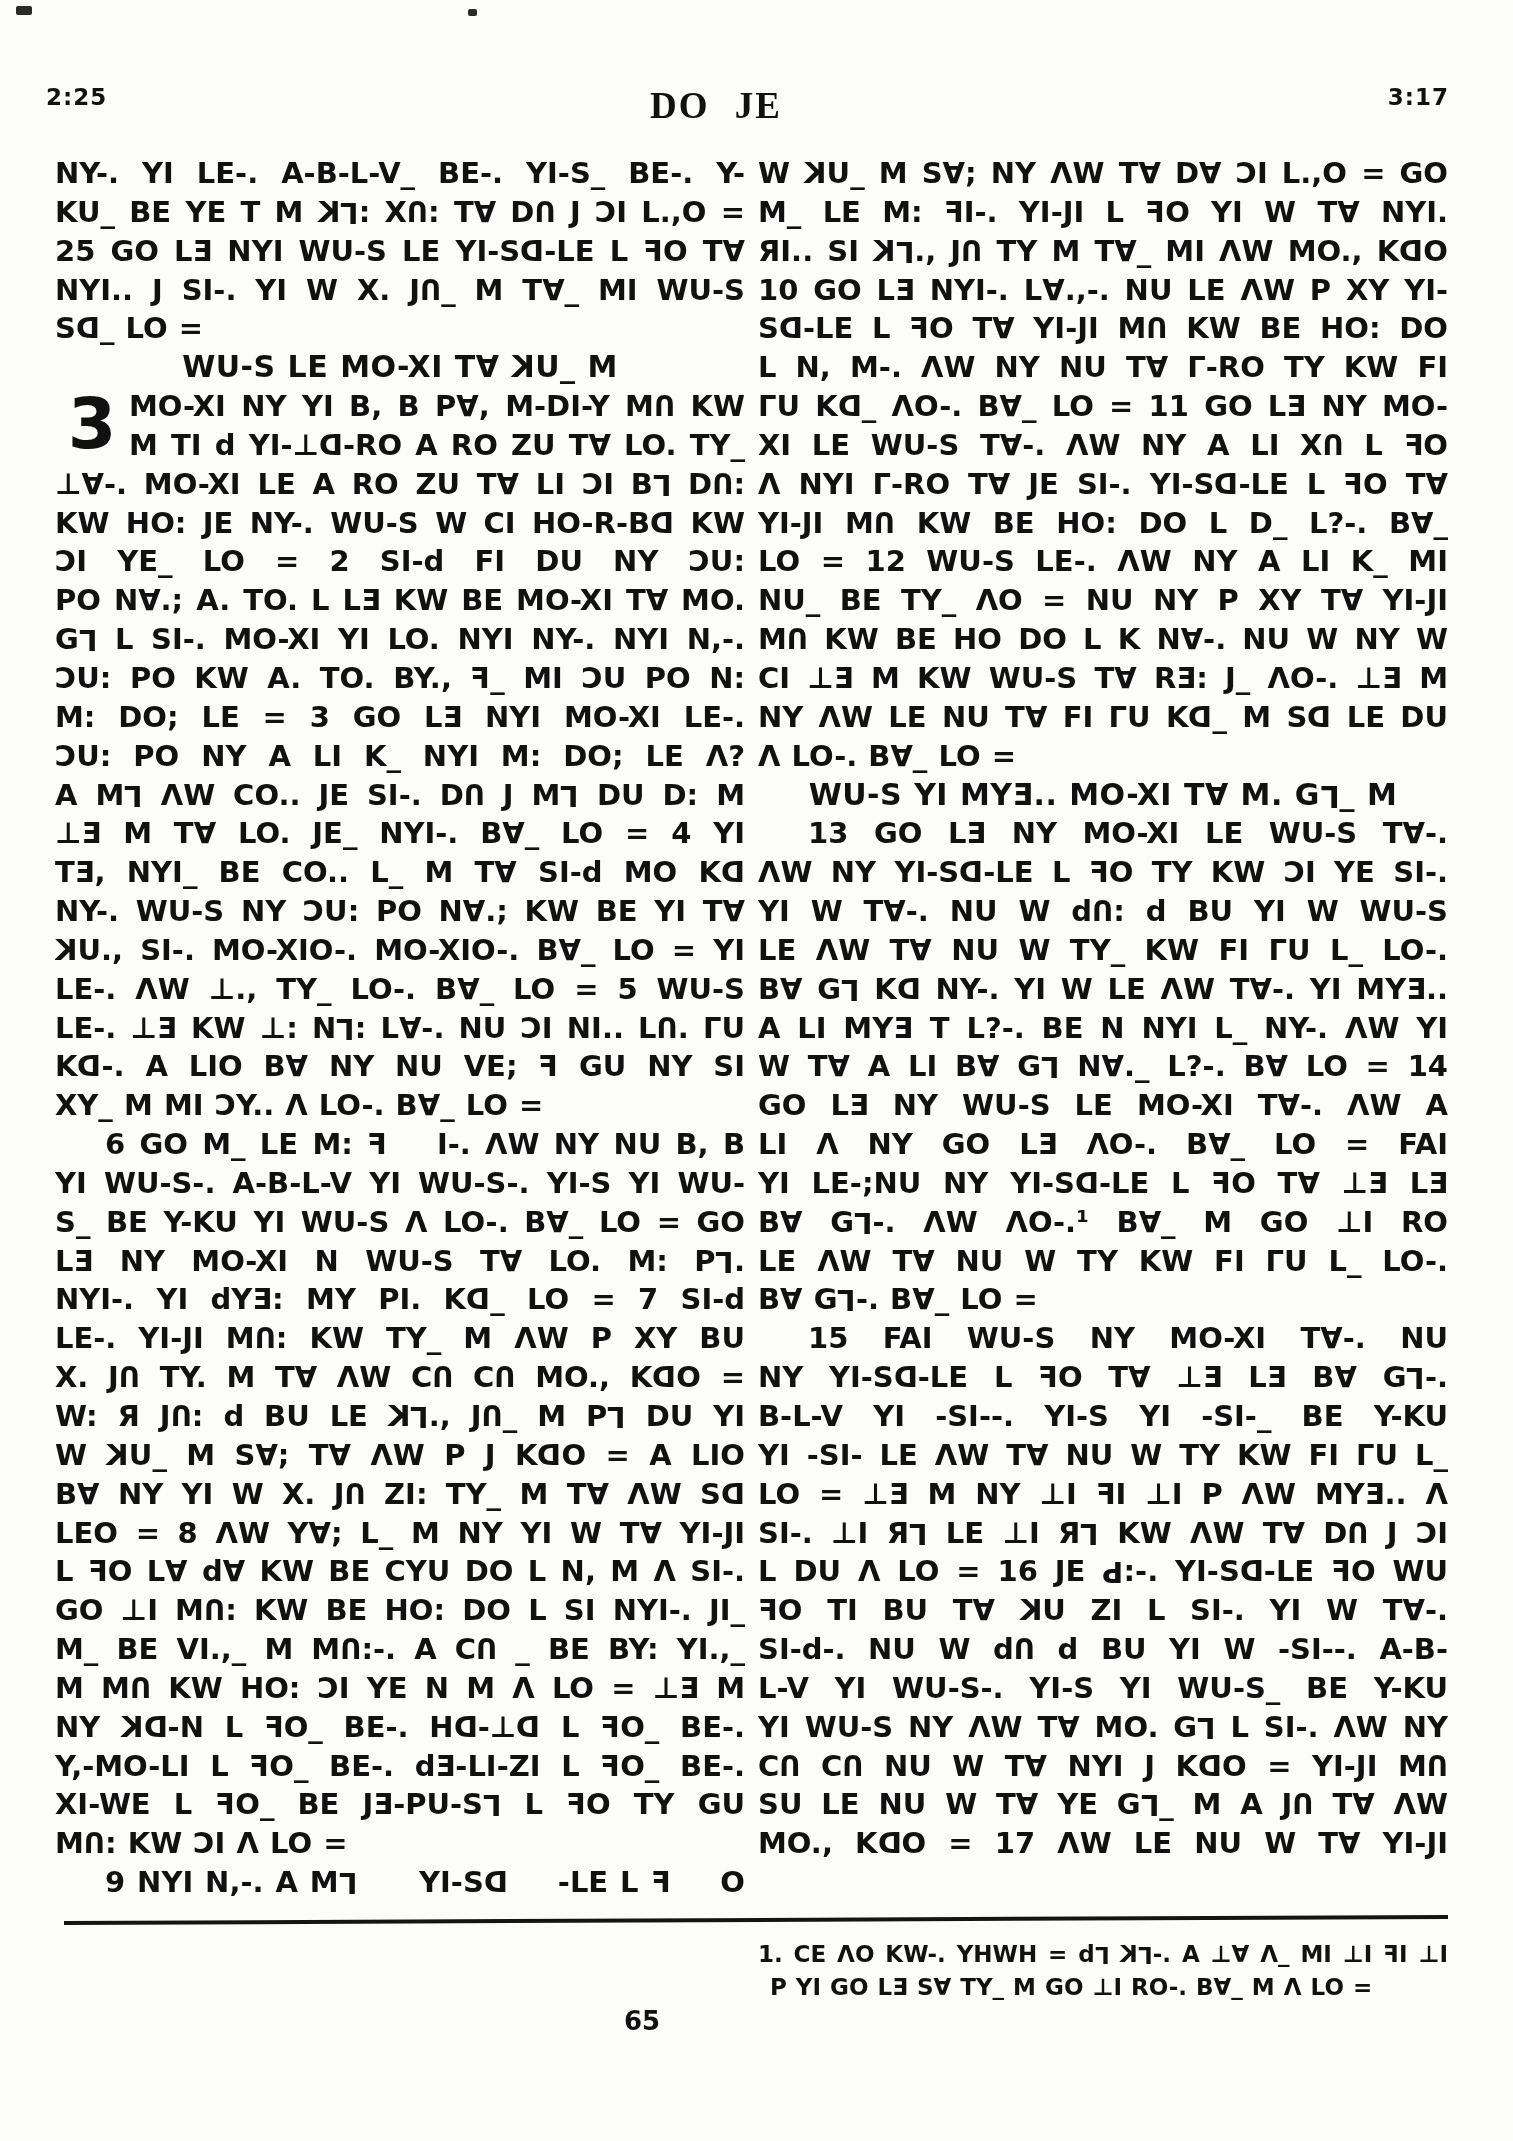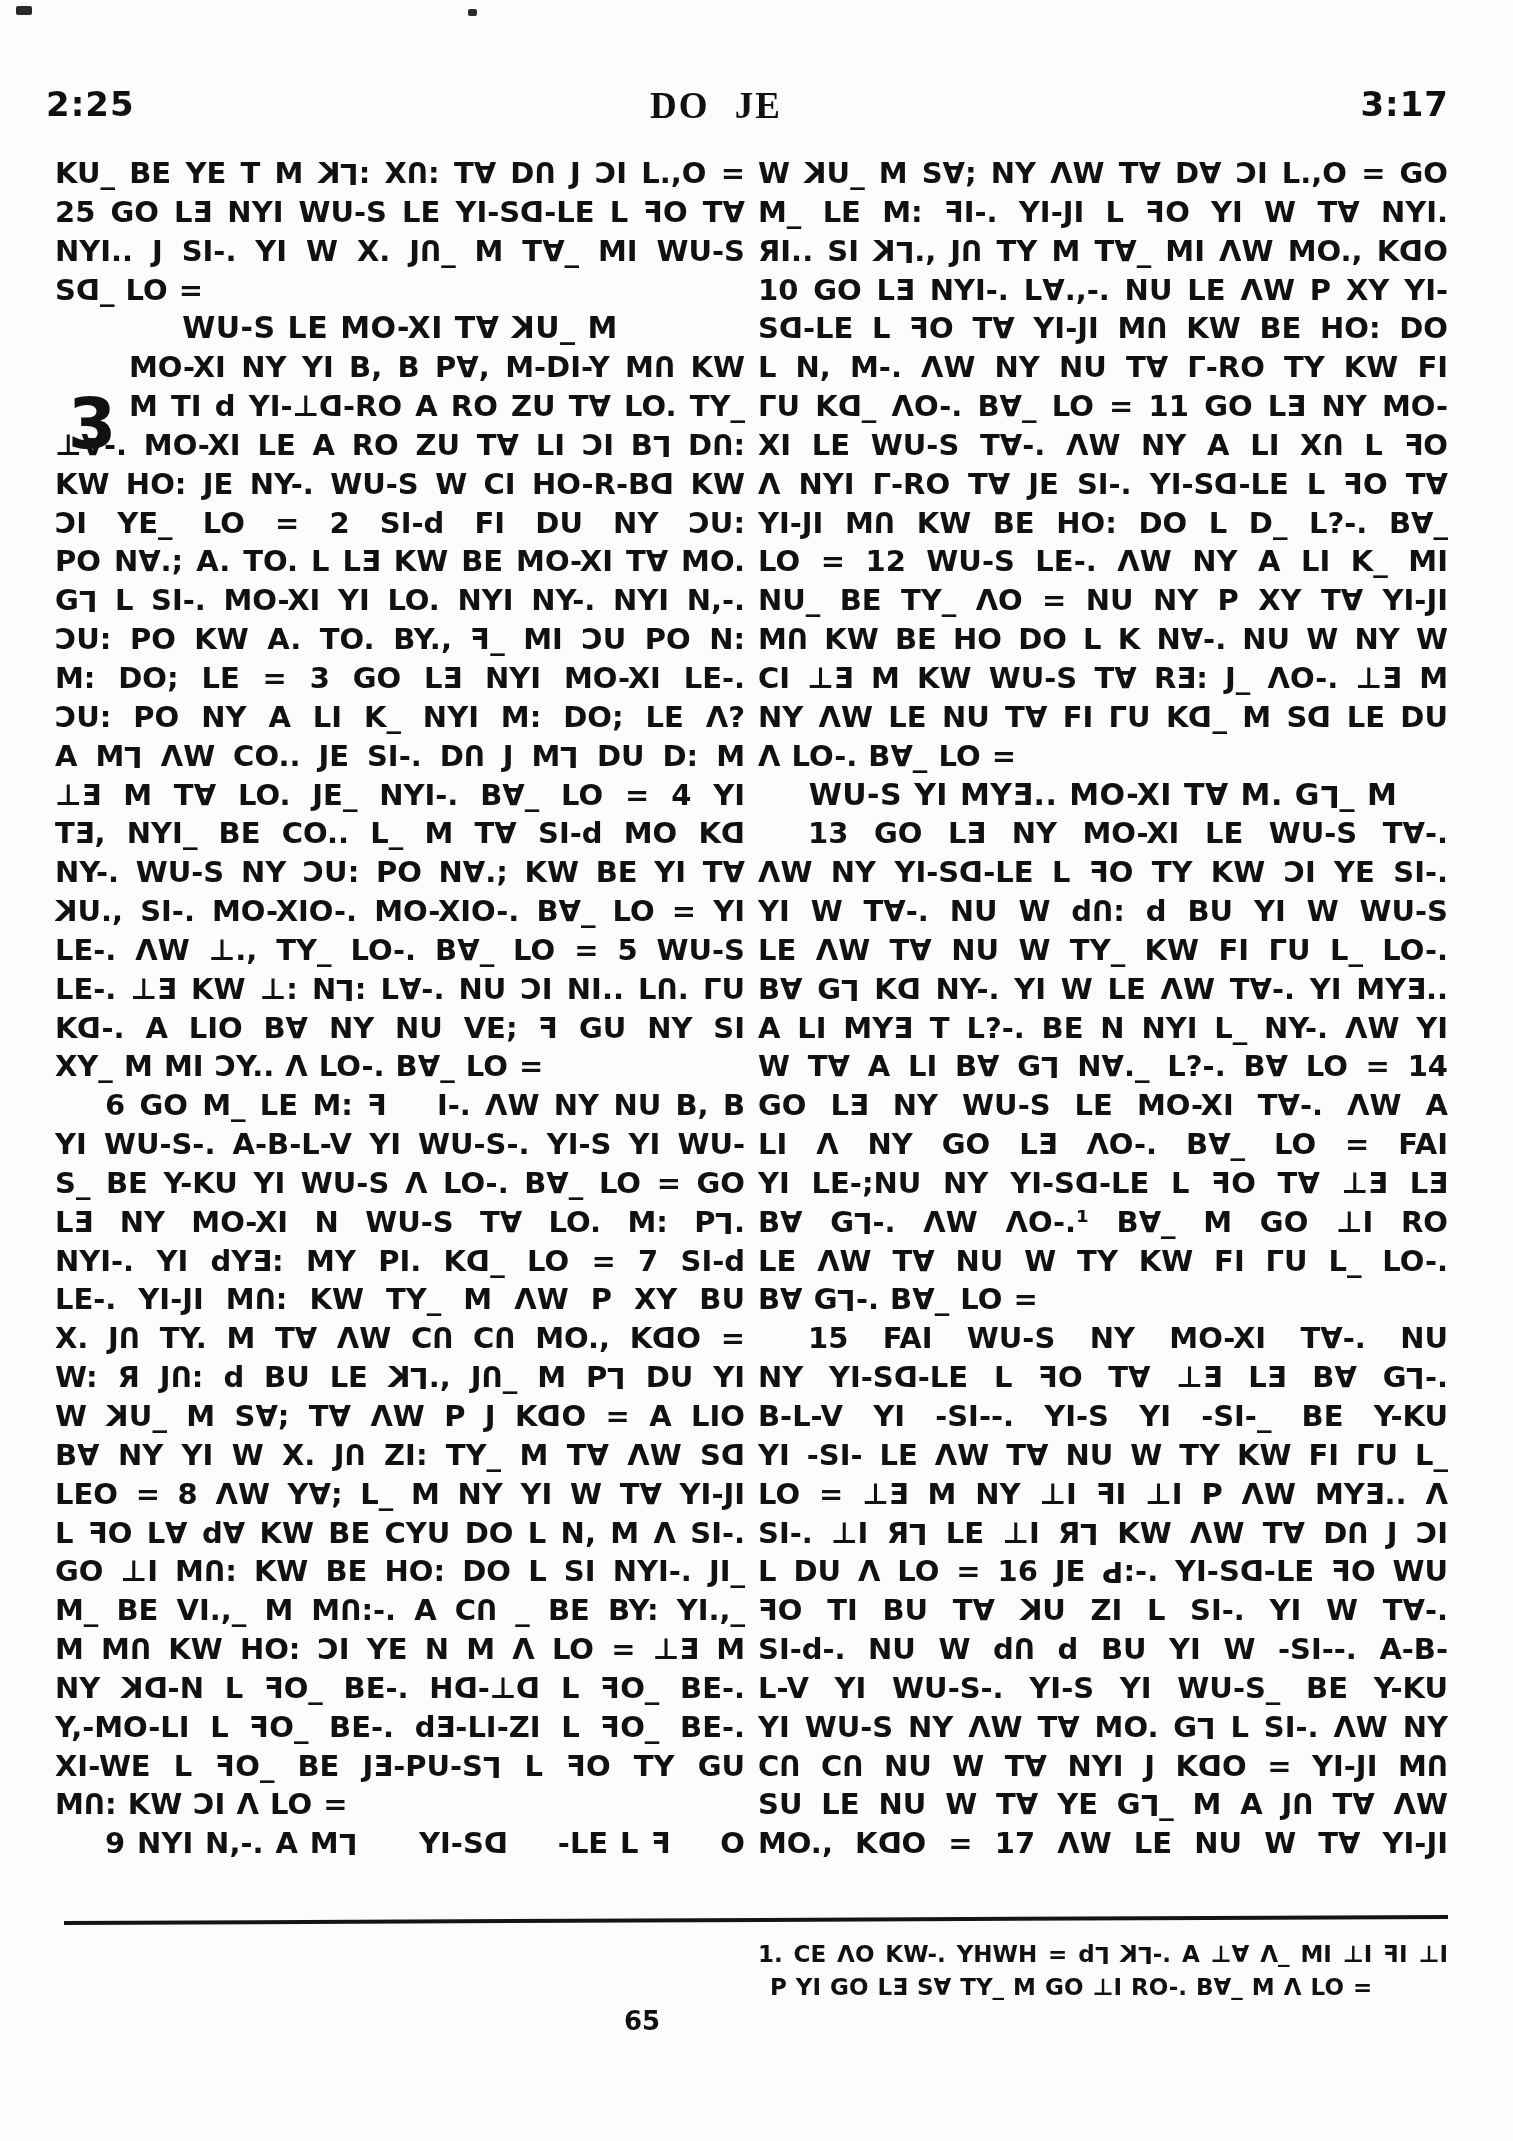--- a/index.html
+++ b/index.html
@@ -2,21 +2,21 @@
 <html><head>
 <meta charset="utf-8">
 <style>
   html,body{margin:0;padding:0;background:#d8d8d4;}
   .page{
     position:relative; width:1513px; height:2141px;
     background:#fcfcfa; color:#111;
     font-family:"DejaVu Sans", sans-serif; font-weight:700;
     overflow:hidden;
   }
-  .hdr{position:absolute; top:84px; font-size:34px; letter-spacing:1px;}
+  .hdr{position:absolute; top:84px; font-size:23px; letter-spacing:1px;}
   .hdr-left{left:46px;}
   .hdr-center{left:650px; font-size:37px; word-spacing:14px; letter-spacing:2px;font-family:Liberation Serif, serif;}
   .hdr-right{right:64px;margin-left:28px;}
   .col{position:absolute; top:154px; width:690px; font-size:29px; line-height:38.85px;}
   .colL{left:55px;}
   .colR{left:758px;}
   .ln{height:38.85px; overflow:hidden; text-align:justify; text-align-last:justify; word-spacing:1px;}
   .ln.e{text-align:left; text-align-last:left;}
   .ln.c{text-align:center; text-align-last:center; font-size:30px; letter-spacing:.5px;}
   .ln.i{text-indent:50px;}
@@ -47,20 +47,21 @@
 <div class="page">
   <div class="speck speck1"></div>
   <div class="speck speck2"></div>
 
   <div class="hdr hdr-left">2:25</div>
   <div class="hdr hdr-center">DO JE</div>
   <div class="hdr hdr-right">3:17</div>
 
   <div class="col colL" id="colL">
     <div class="chapnum">3</div>
+  <div class="ln j">NY-. YI LE-. A-B-L-V_ BE-. YI-S_ BE-. Y-</div>
       <div class="ln j">KU_ BE YE T M <span class="gx">K</span><span class="gr">L</span>: XՈ: T∀ DՈ J ƆI L.,O =</div>
       <div class="ln j">25 GO LƎ NYI WU-S LE YI-S<span class="gx">D</span>-LE L <span class="gx">F</span>O T∀</div>
       <div class="ln j">NYI.. J SI-. YI W X. JՈ_ M T∀_ MI WU-S</div>
       <div class="ln e">S<span class="gx">D</span>_ LO =</div>
       <div class="ln c">WU-S LE MO-XI T∀ <span class="gx">K</span>U_ M</div>
       <div class="ln ch">MO-XI NY YI B, B P∀, M-DI-Y MՈ KW</div>
       <div class="ln ch">M TI d YI-⊥<span class="gx">D</span>-RO A RO ZU T∀ LO. TY_</div>
       <div class="ln j">⊥∀-. MO-XI LE A RO ZU T∀ LI ƆI B<span class="gr">L</span> DՈ:</div>
       <div class="ln j">KW HO: JE NY-. WU-S W CI HO-R-B<span class="gx">D</span> KW</div>
       <div class="ln j">ƆI YE_ LO = 2 SI-d FI DU NY ƆU:</div>

